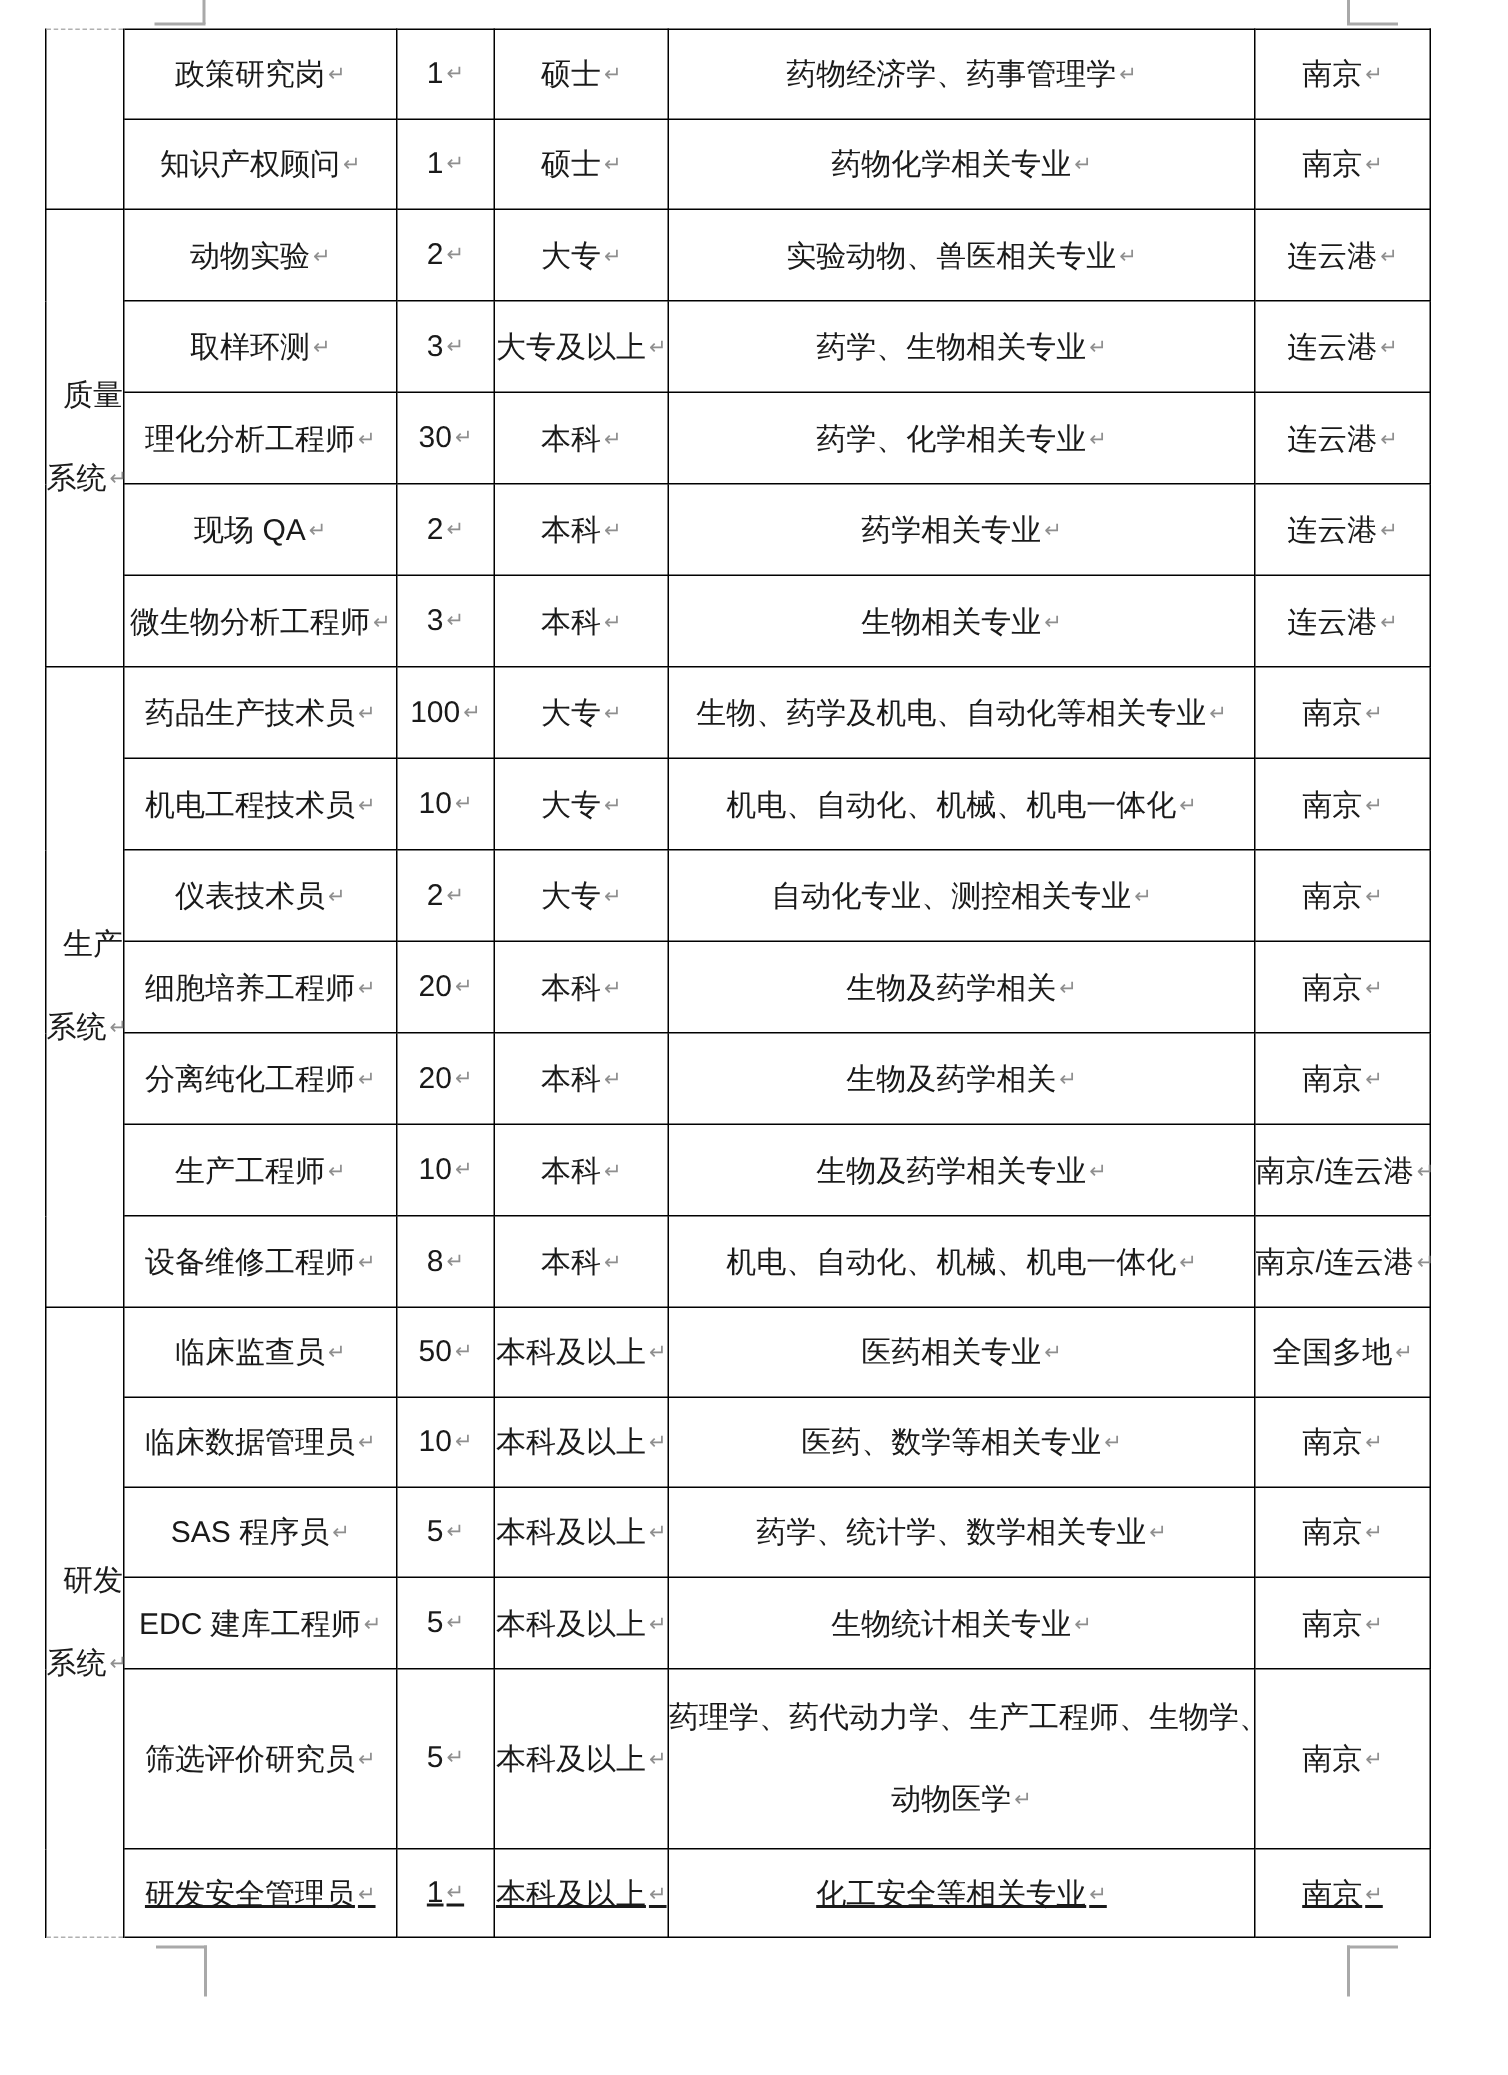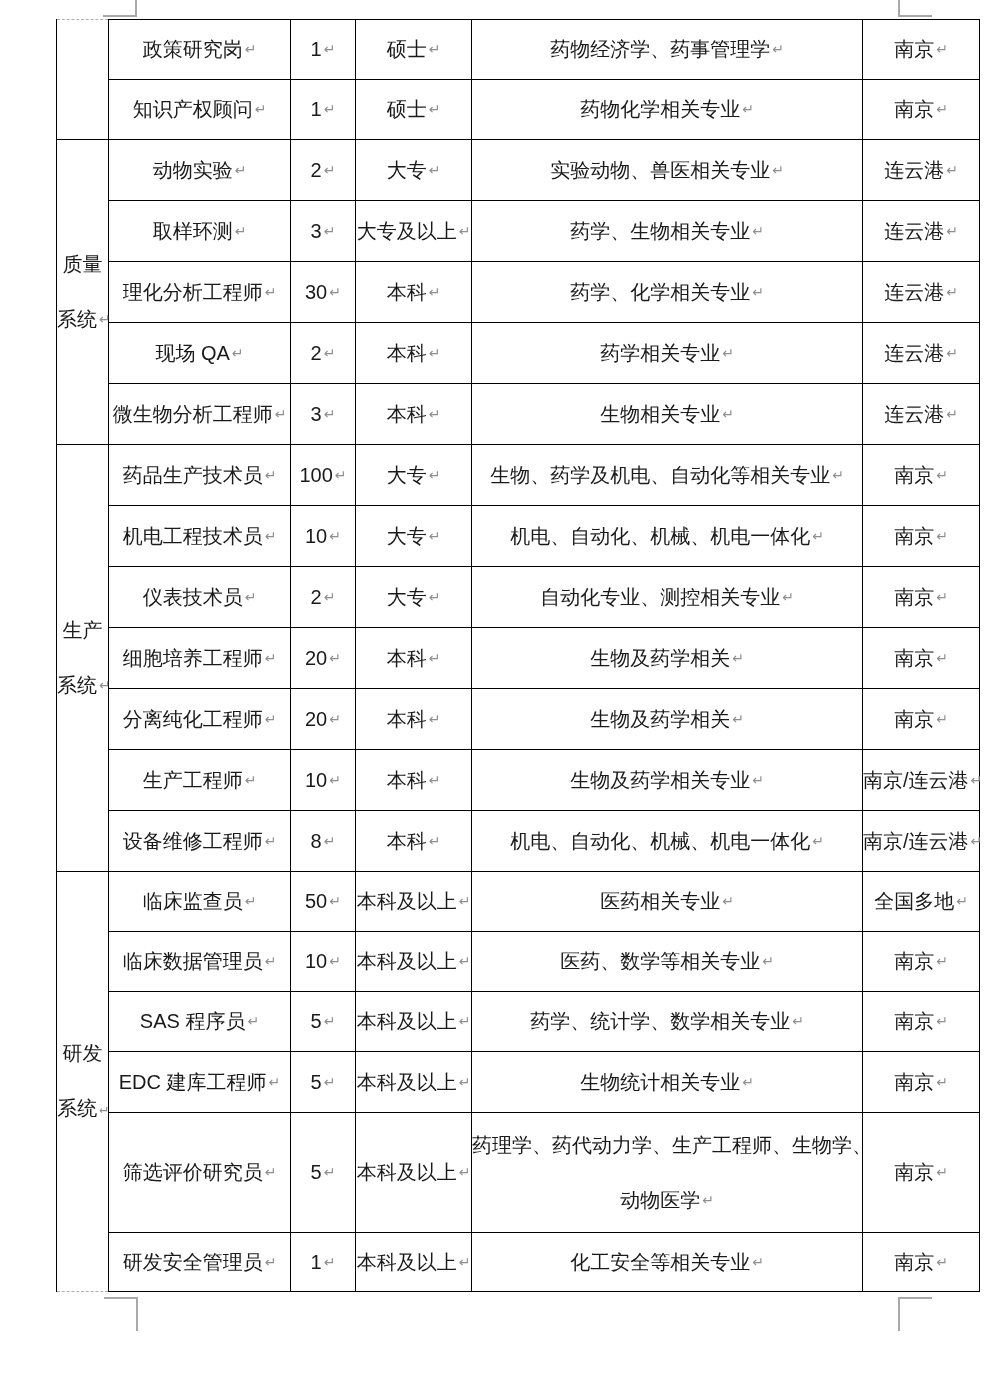--- a/index.html
+++ b/index.html
@@ -16,36 +16,36 @@
   .cm-tl-h { left:103px; top:15px;   width:34px; height:2px;  }
   .cm-tr-v { left:898px; top:0;      width:2px;  height:16px; }
   .cm-tr-h { left:898px; top:15px;   width:34px; height:2px;  }
   .cm-bl-h { left:104px; top:1297px; width:34px; height:2px;  }
   .cm-bl-v { left:136px; top:1297px; width:2px;  height:34px; }
   .cm-br-h { left:898px; top:1297px; width:34px; height:2px;  }
   .cm-br-v { left:898px; top:1297px; width:2px;  height:34px; }
 
   
   table.doc {
-    position:absolute; left:56px; top:19px;
+    position:absolute; left:30px; top:19px;
     width:923px;
     border-collapse:collapse; table-layout:fixed;padding-left:34px;
   }
   td {
     border:1.5px solid #000;
     text-align:center; vertical-align:middle;
     font-size:20px; padding:0;
     white-space:nowrap; overflow:visible;
   }
-  tr.h59 { height:59px; } tr.h60 { height:60px; }
+  tr.h59 { height:59px;text-decoration:underline; } tr.h60 { height:60px; }
   tr.h61 { height:61px; } tr.h120{ height:120px; }
 
-  td.cat { line-height:55px; }
+  td.cat { line-height:55px;text-align:right; }
   td.dash-top    { border-top:1.5px dashed #b0b0b0; }
-  td.dash-bottom { border-bottom:1.5px dashed #b0b0b0;font-family:Liberation Mono, monospace; }
+  td.dash-bottom { border-bottom:1.5px dashed #b0b0b0; }
 
   .mline { line-height:55px; }
 
   
   .pm {
     color:#8f8f8f; font-size:14px;
     position:relative; top:-2px; margin-left:2px;
     line-height:1;
   }
 </style>

